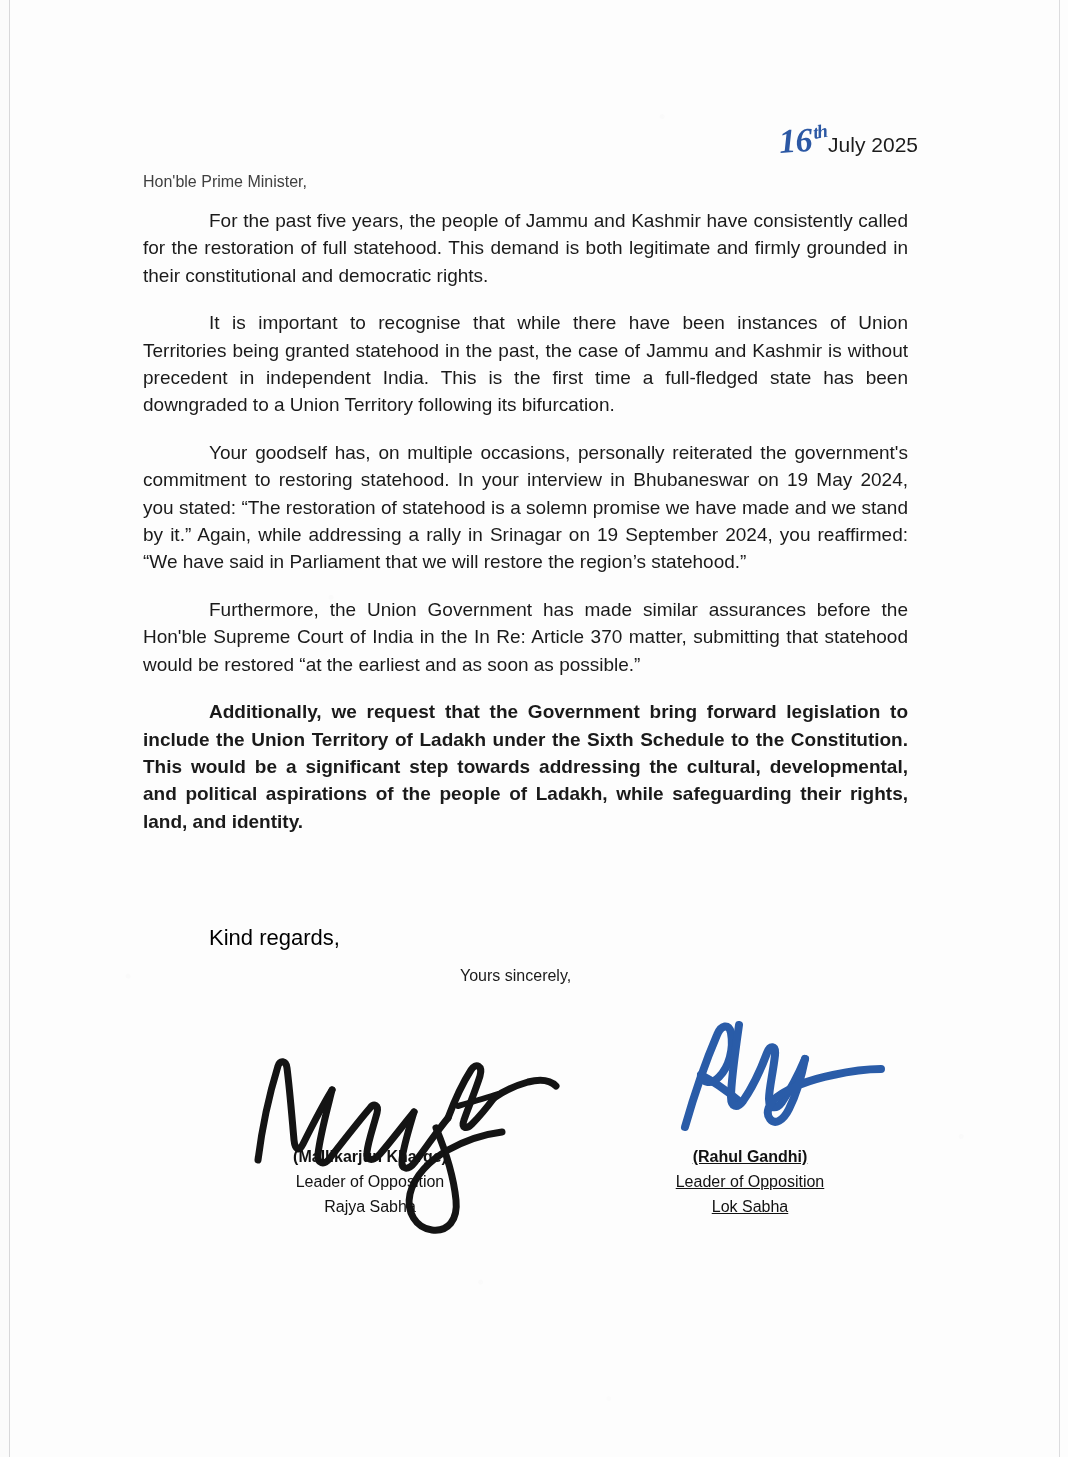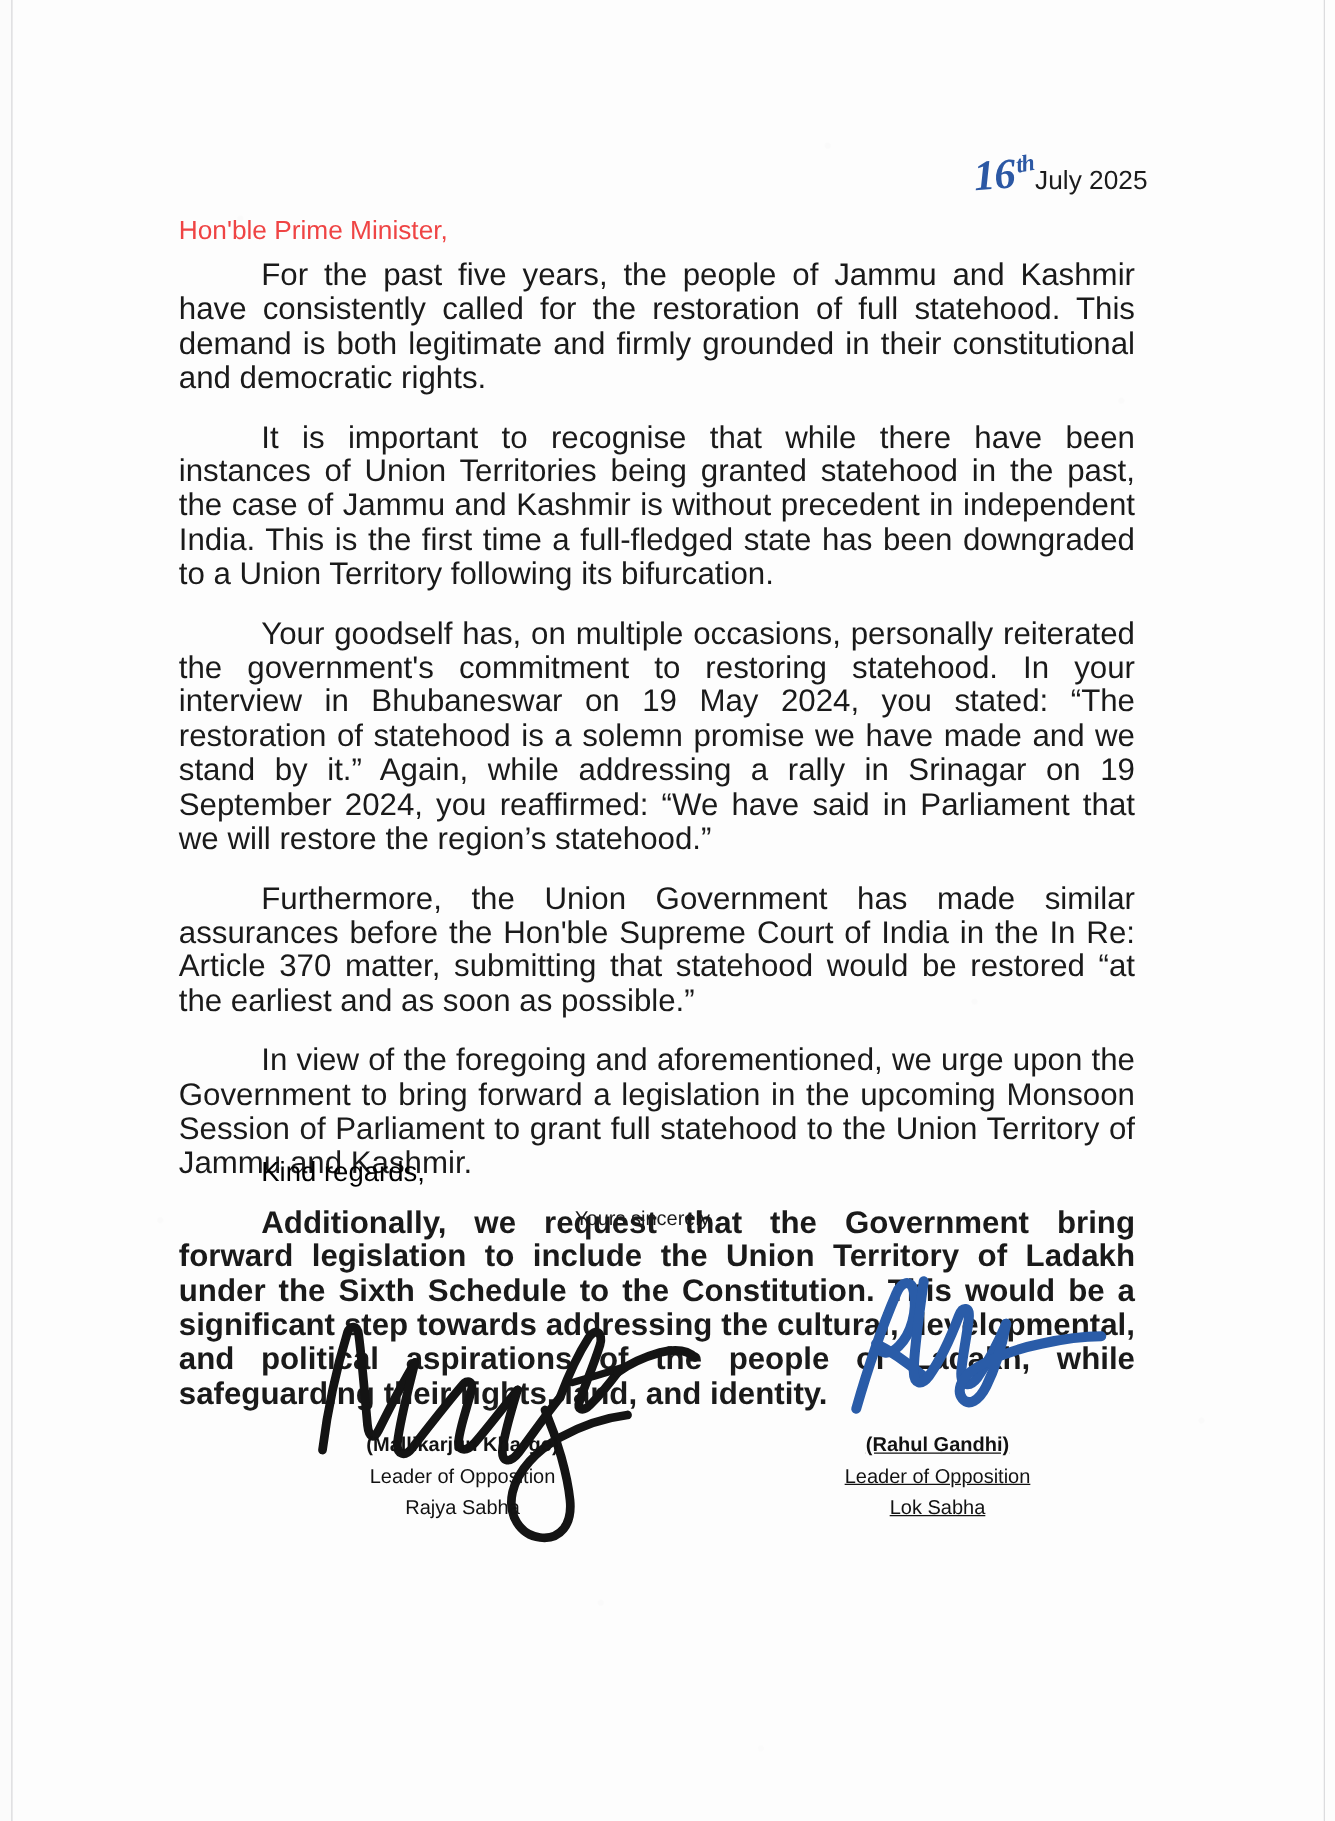--- a/index.html
+++ b/index.html
@@ -99,33 +99,33 @@
     font-size: 21px;
     color: #1c1c1c;
     margin-left: 2px;
   }
 
   
   .salutation {
     position: absolute;
     left: 143px;
     top: 173px;
-    font-size: 21px;
-    color: #ef4444;
+    font-size: 16px;
+    color: #404040;
   }
 
   .body-block {
     position: absolute;
     left: 143px;
     top: 207px;
     width: 777px;
   }
 
   .para {
-    font-size: 25px;
+    font-size: 19px;
     line-height: 27.4px;
     color: #1a1a1a;
     text-align: justify;
     text-indent: 66px;
     margin: 0 12px 20px 0;
   }
   .para:last-child { margin-bottom: 0; font-weight: bold; }
 
   .closing-regards {
     position: absolute;
@@ -185,21 +185,20 @@
       <span class="date-printed">July 2025</span>
   </div>
 
   <div class="salutation">Hon'ble Prime Minister,</div>
 
   <div class="body-block">
     <p class="para">For the past five years, the people of Jammu and Kashmir have consistently called for the restoration of full statehood. This demand is both legitimate and firmly grounded in their constitutional and democratic rights.</p>
     <p class="para">It is important to recognise that while there have been instances of Union Territories being granted statehood in the past, the case of Jammu and Kashmir is without precedent in independent India. This is the first time a full-fledged state has been downgraded to a Union Territory following its bifurcation.</p>
     <p class="para">Your goodself has, on multiple occasions, personally reiterated the government's commitment to restoring statehood. In your interview in Bhubaneswar on 19 May 2024, you stated: “The restoration of statehood is a solemn promise we have made and we stand by it.” Again, while addressing a rally in Srinagar on 19 September 2024, you reaffirmed: “We have said in Parliament that we will restore the region’s statehood.”</p>
     <p class="para">Furthermore, the Union Government has made similar assurances before the Hon'ble Supreme Court of India in the In Re: Article 370 matter, submitting that statehood would be restored “at the earliest and as soon as possible.”</p>
-    <p class="para">In view of the foregoing and aforementioned, we urge upon the Government to bring forward a legislation in the upcoming Monsoon Session of Parliament to grant full statehood to the Union Territory of Jammu and Kashmir.</p>
     <p class="para">Additionally, we request that the Government bring forward legislation to include the Union Territory of Ladakh under the Sixth Schedule to the Constitution. This would be a significant step towards addressing the cultural, developmental, and political aspirations of the people of Ladakh, while safeguarding their rights, land, and identity.</p>
   </div>
 
   <div class="closing-regards">Kind regards,</div>
 
   <div class="closing-sincerely">Yours sincerely,</div>
 
   <svg class="sig-ink kharge" viewBox="0 0 330 200">
     <g fill="none" stroke="#141414" stroke-linecap="round" stroke-linejoin="round">
       <path d="M18 120 C 22 88, 30 52, 38 26 C 40 20, 46 20, 47 28

